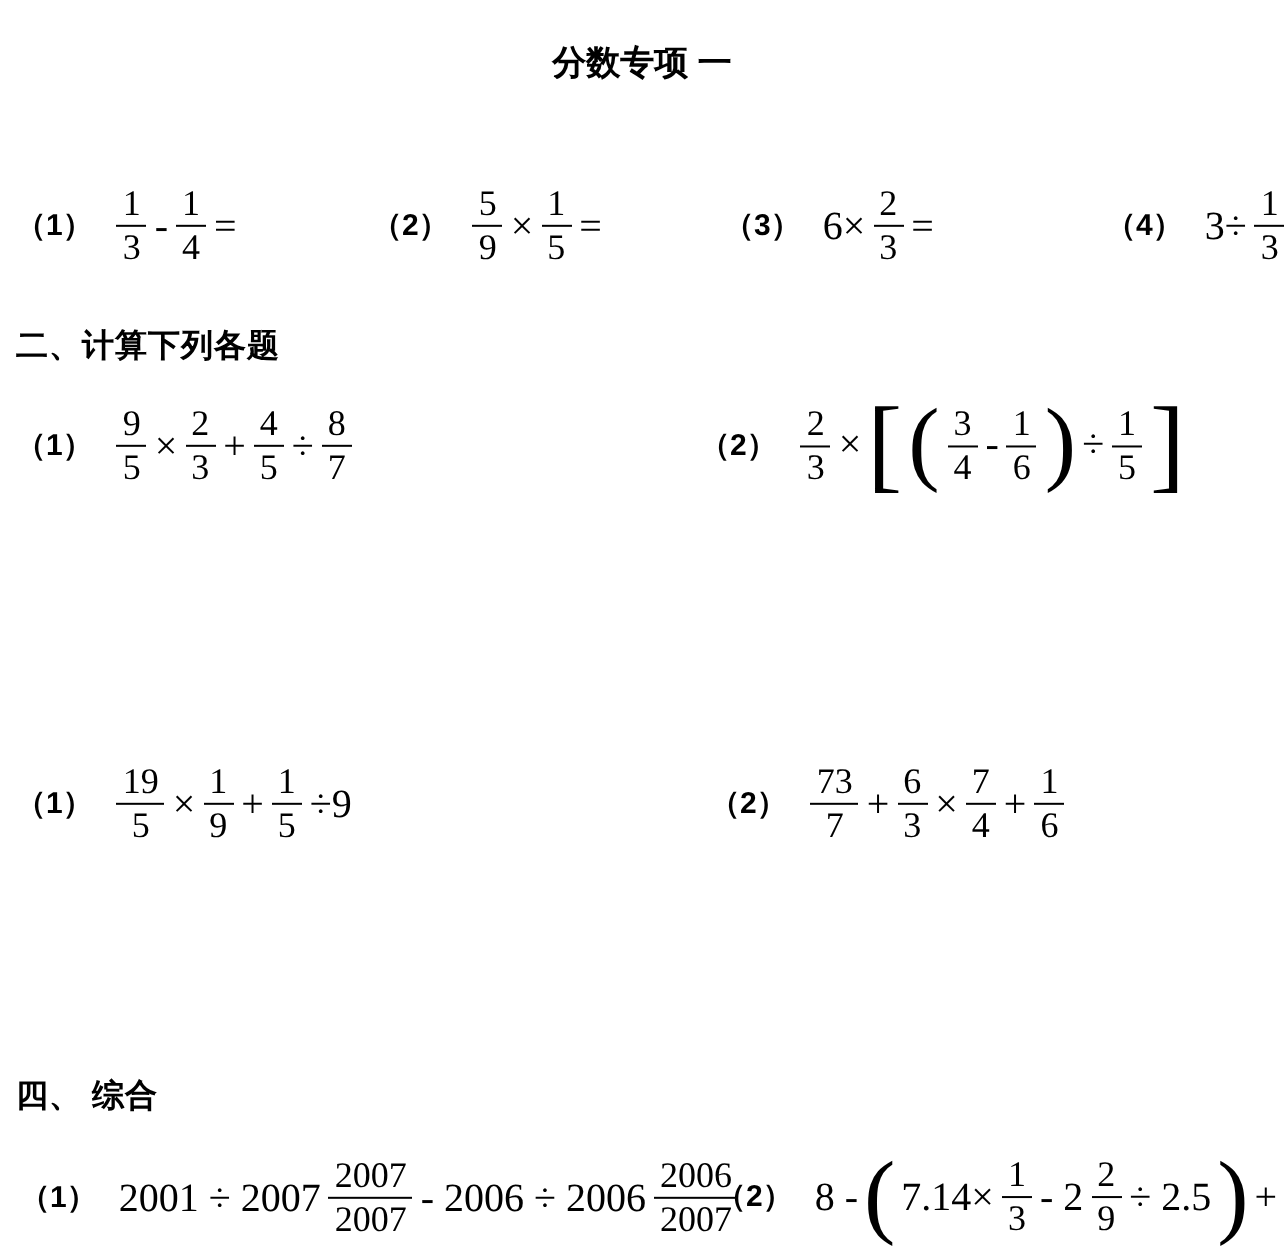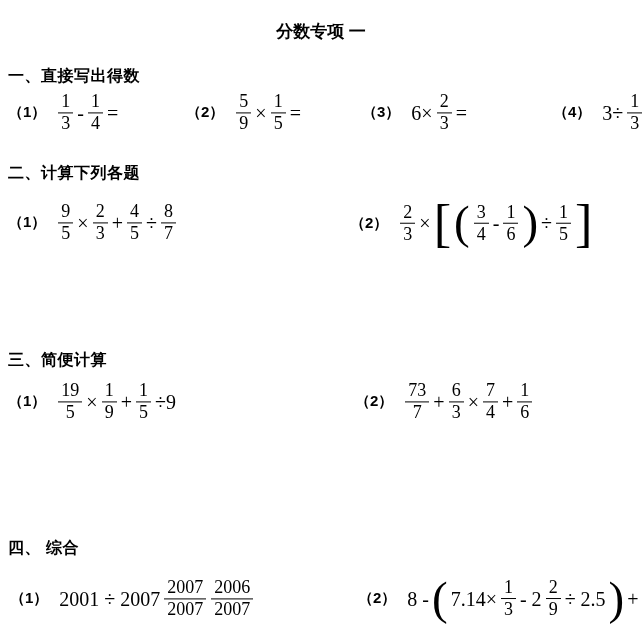--- a/index.html
+++ b/index.html
@@ -44,21 +44,20 @@
   .big.paren   { font-size: 235%; line-height: 0.85; }
   .big.bracket { font-size: 262%; line-height: 0.85; }
 </style>
 </head>
 <body>
 
 <div class="page">
 
   <h1 class="title">分数专项 一</h1>
 
-  <div class="sec-head" style="top:66px">一、直接写出得数</div>
   <div class="problem" style="left:8px; top:113px">
     <span class="plabel">（1）</span>
     <span class="formula">
         <span class="frac">
           <span class="num">1</span>
           <span class="den">3</span>
         </span>
         <span class="mt">-</span>
         <span class="frac">
           <span class="num">1</span>
@@ -151,21 +150,20 @@
         <span class="big paren">)</span>
         <span class="mt">÷</span>
         <span class="frac">
           <span class="num">1</span>
           <span class="den">5</span>
         </span>
         <span class="big bracket">]</span>
       </span>
   </div>
 
-  <div class="sec-head" style="top:350px">三、简便计算</div>
   <div class="problem" style="left:8px; top:402px">
     <span class="plabel">（1）</span>
     <span class="formula">
         <span class="frac">
           <span class="num">19</span>
           <span class="den">5</span>
         </span>
         <span class="mt">×</span>
         <span class="frac">
           <span class="num">1</span>
@@ -206,20 +204,21 @@
 
   <div class="sec-head" style="top:538px">四、 综合</div>
   <div class="problem" style="left:10px; top:599px">
     <span class="plabel">（1）</span>
     <span class="formula">
         <span class="mt">2001 ÷ 2007</span>
         <span class="frac">
           <span class="num">2007</span>
           <span class="den">2007</span>
         </span>
+        <span class="mt">- 2006 ÷ 2006</span>
         <span class="frac">
           <span class="num">2006</span>
           <span class="den">2007</span>
         </span>
       </span>
   </div>
   <div class="problem" style="left:358px; top:599px">
     <span class="plabel">（2）</span>
     <span class="formula">
         <span class="mt">8 -</span>

